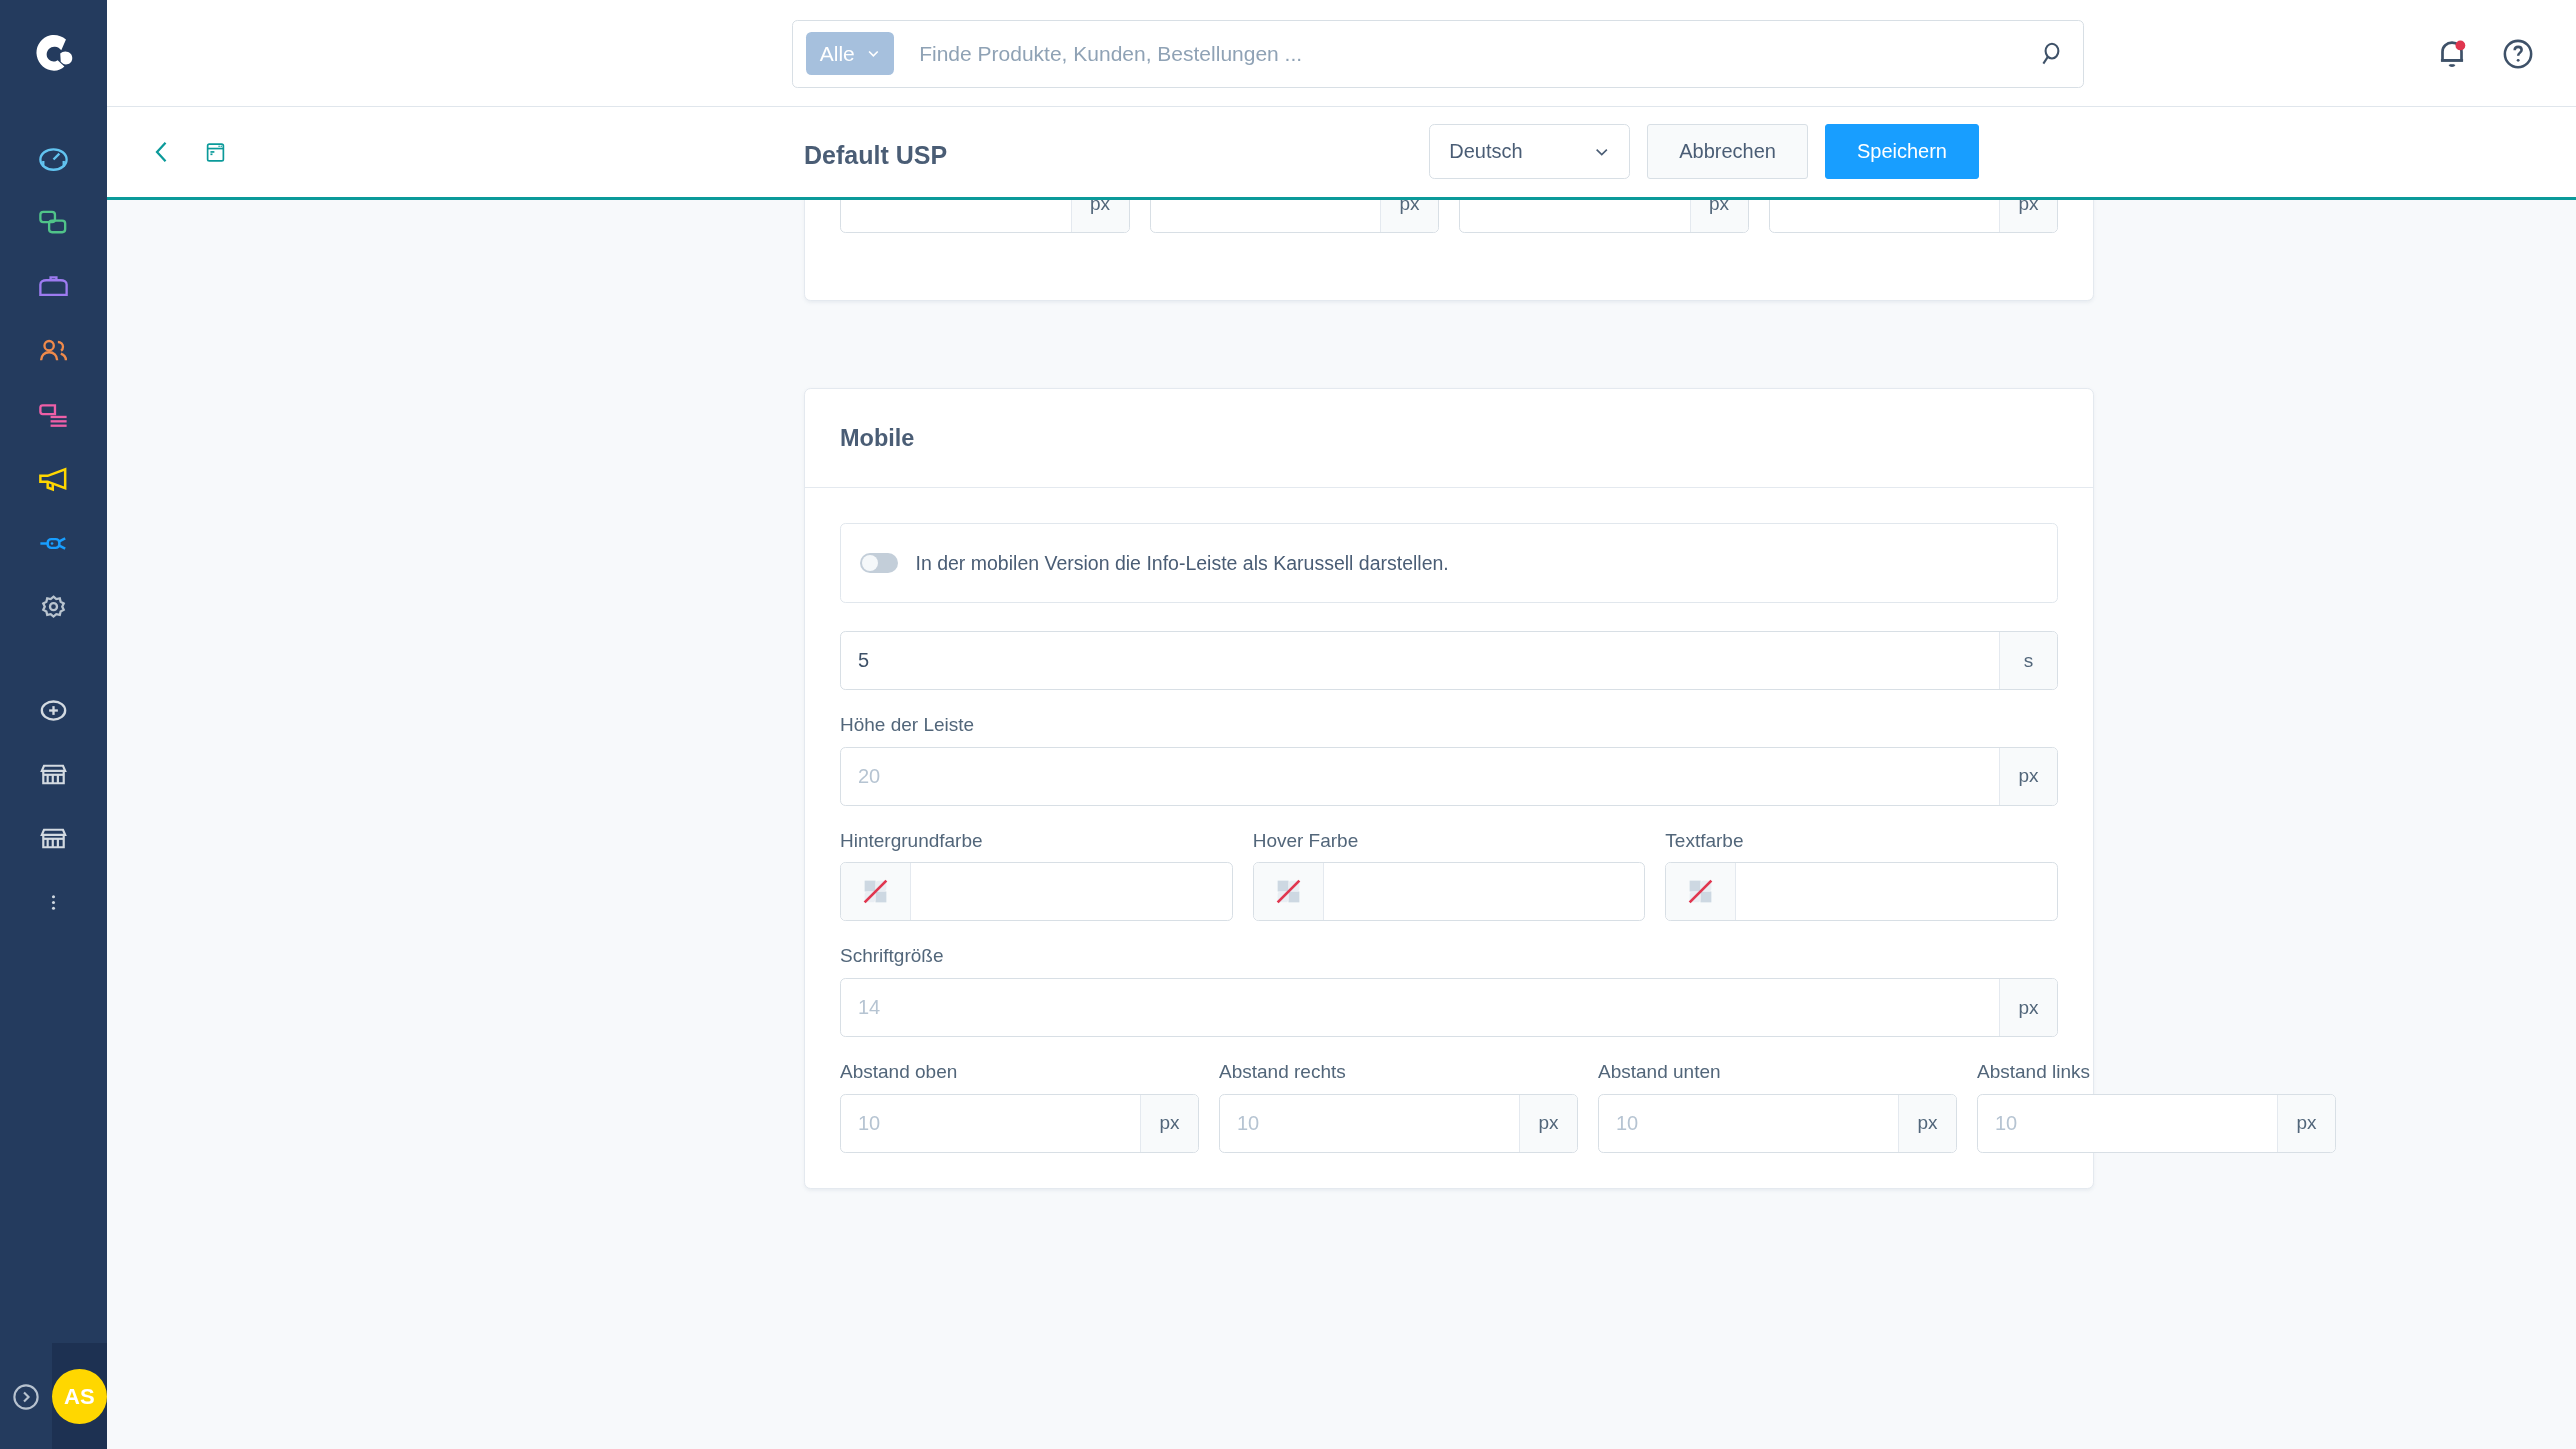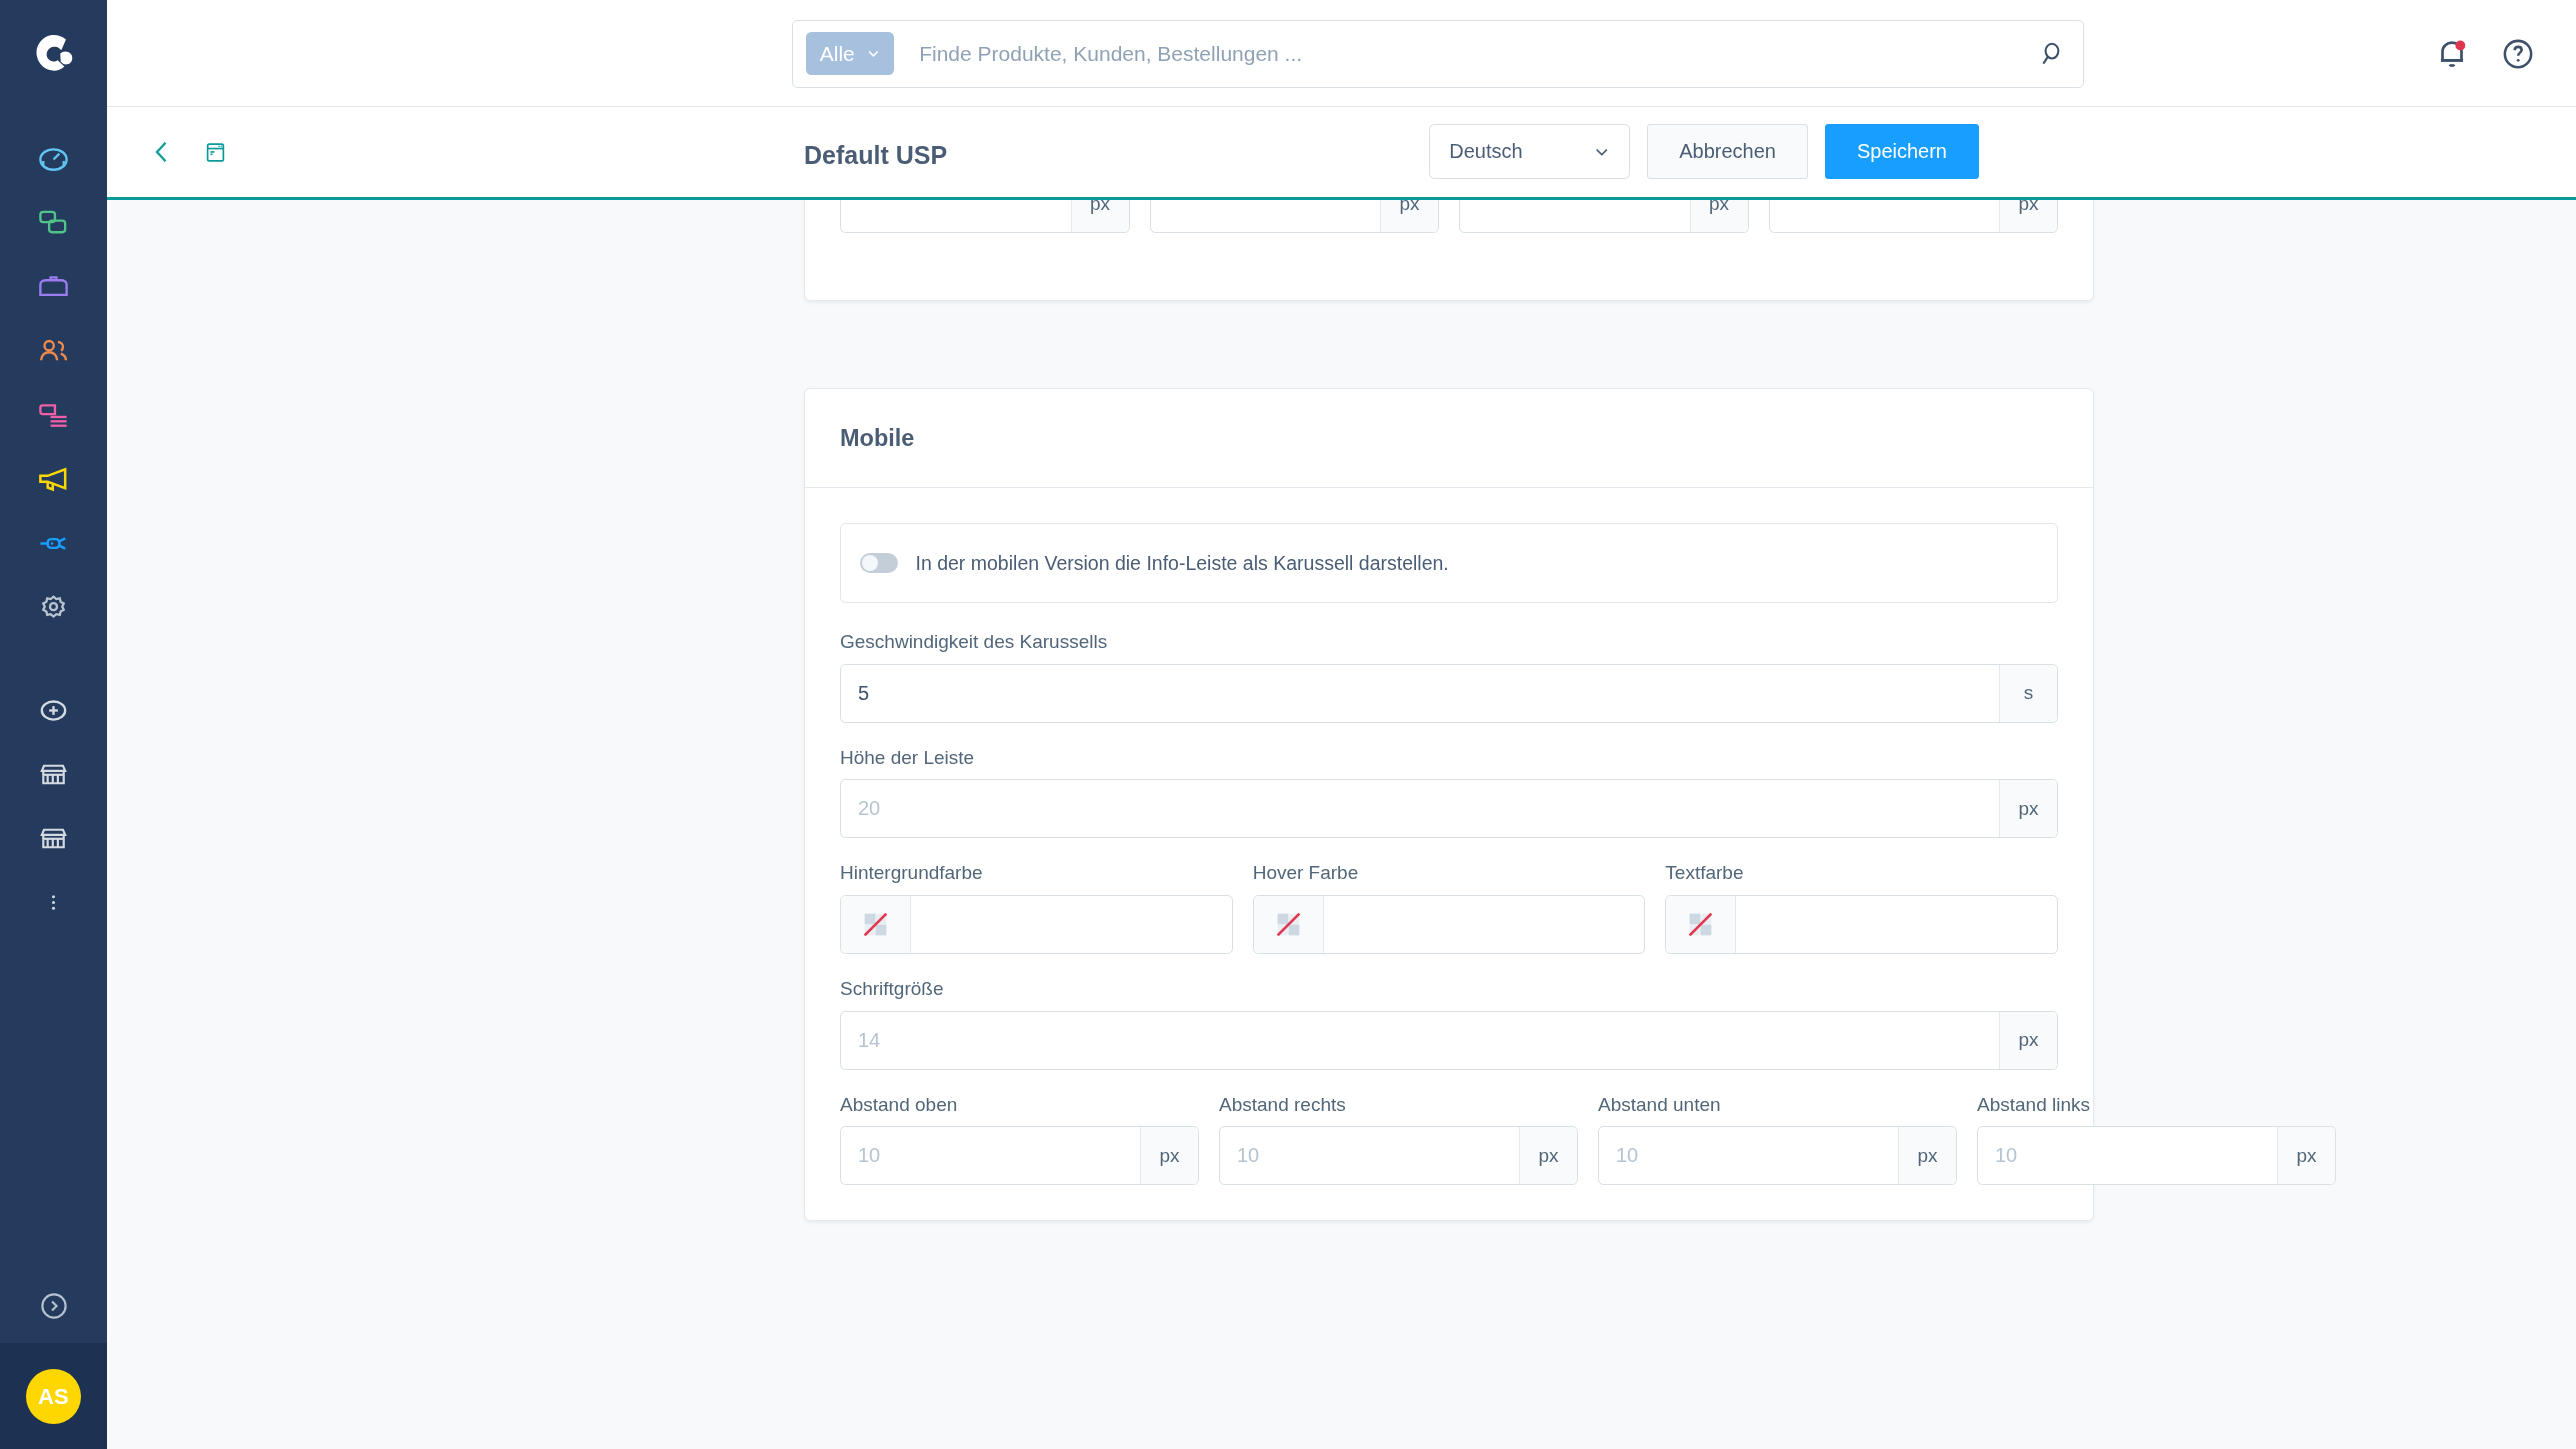--- a/index.html
+++ b/index.html
@@ -24,21 +24,21 @@
   .nav-item {
     width: 107px; height: 64px;
     display: flex; align-items: center; justify-content: center;
     cursor: pointer;
   }
   .nav-item svg { width: 35px; height: 35px; display: block; }
   .nav-gap { height: 39px; }
   .nav-dots { width: 107px; height: 64px; display:flex; align-items:center; justify-content:center; cursor:pointer; }
   .sidebar-bottom {
     position: absolute; left: 0; bottom: 0; width: 107px;
-    display: flex; flex-direction: column; align-items: center;
+    display: flex; flex-direction: row; align-items: center;
   }
   .collapse-btn { width: 107px; height: 74px; display:flex; align-items:center; justify-content:center; cursor:pointer; }
   .user-zone { width:107px; height: 107px; background:#1d3152; display:flex; align-items:center; justify-content:center; }
   .avatar {
     width: 55px; height: 55px; border-radius: 50%;
     background: #ffd700;
     color: #fff; font-size: 22px; font-weight: 700;
     display: flex; align-items: center; justify-content: center;
     letter-spacing: 0.3px;
     cursor: pointer;
@@ -411,21 +411,20 @@
         <div class="card-body">
 
           <div class="switch-box mb-field" style="margin-bottom:28px;">
             <div class="switch">
               <div class="knob"></div>
             </div>
             <span class="switch-label">In der mobilen Version die Info-Leiste als Karussell darstellen.</span>
           </div>
 
           <div class="mb-field">
-            <span class="field-label">Geschwindigkeit des Karussells</span>
             <div class="ctrl">
               <input type="text" id="speed-input" value="5" style="">
               <div class="unit">s</div>
             </div>
           </div>
 
           <div class="mb-field">
             <span class="field-label">Höhe der Leiste</span>
             <div class="ctrl">
               <input type="text" value="" placeholder="20" style="">

